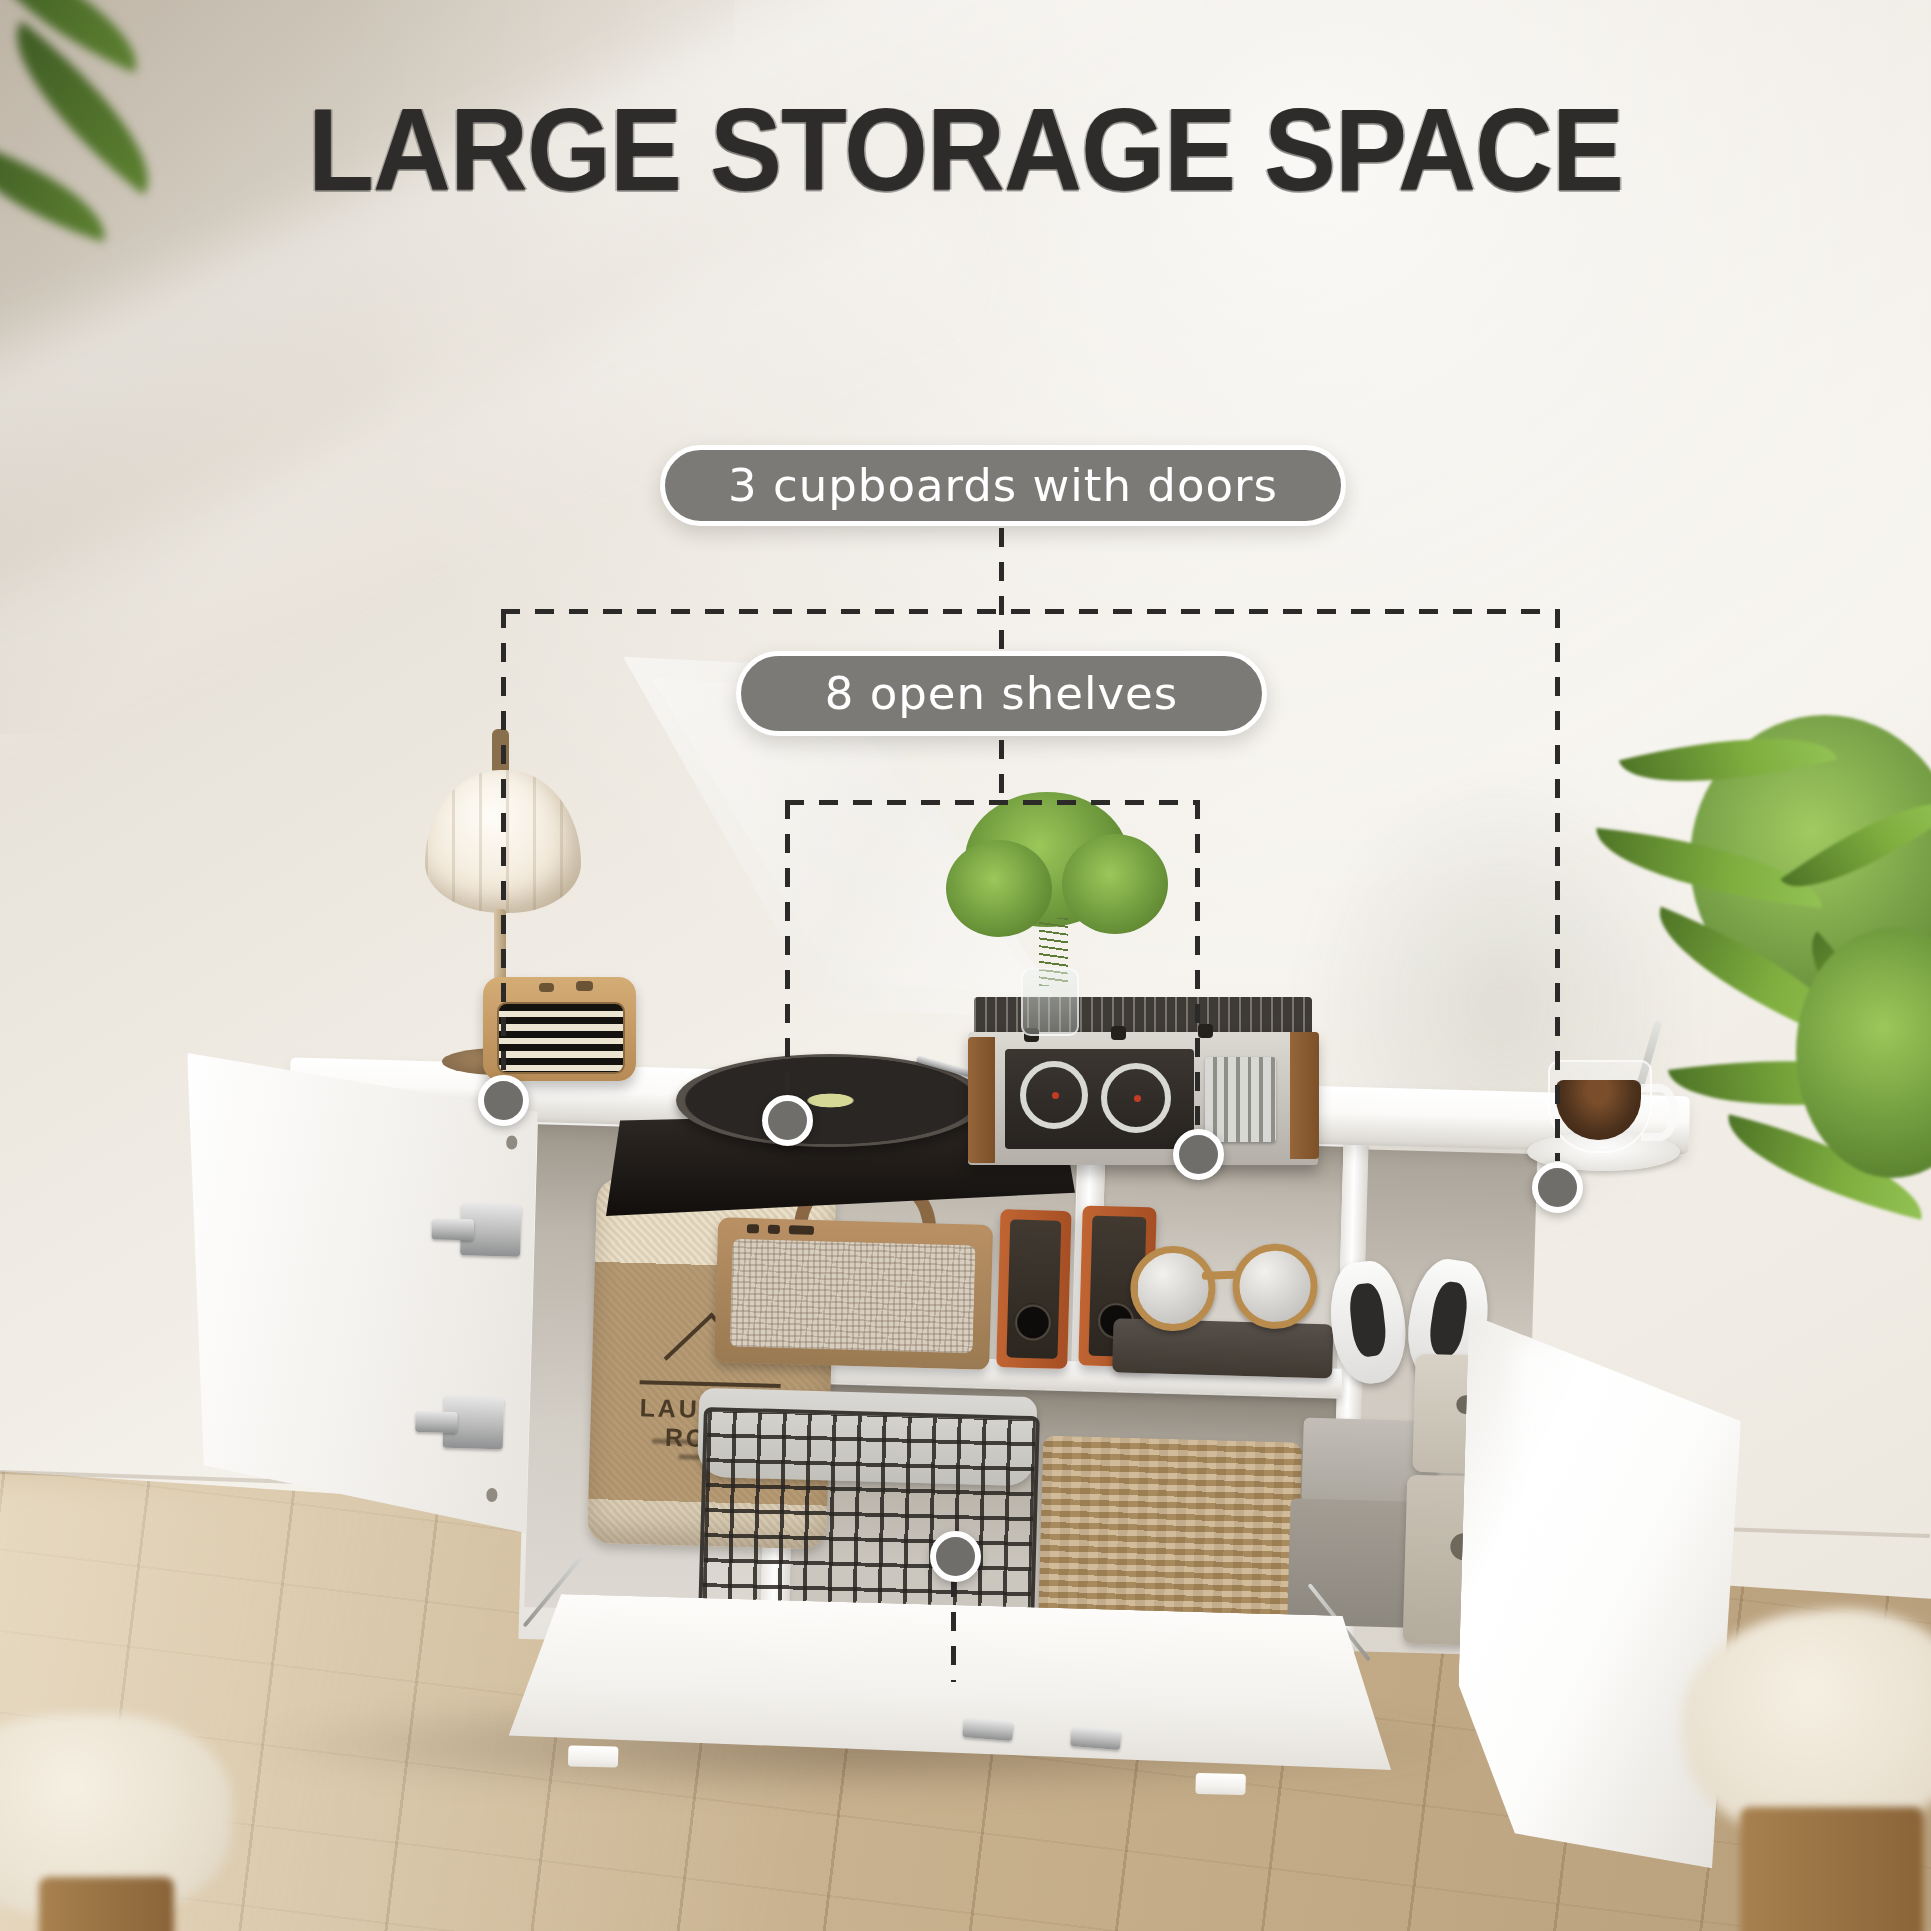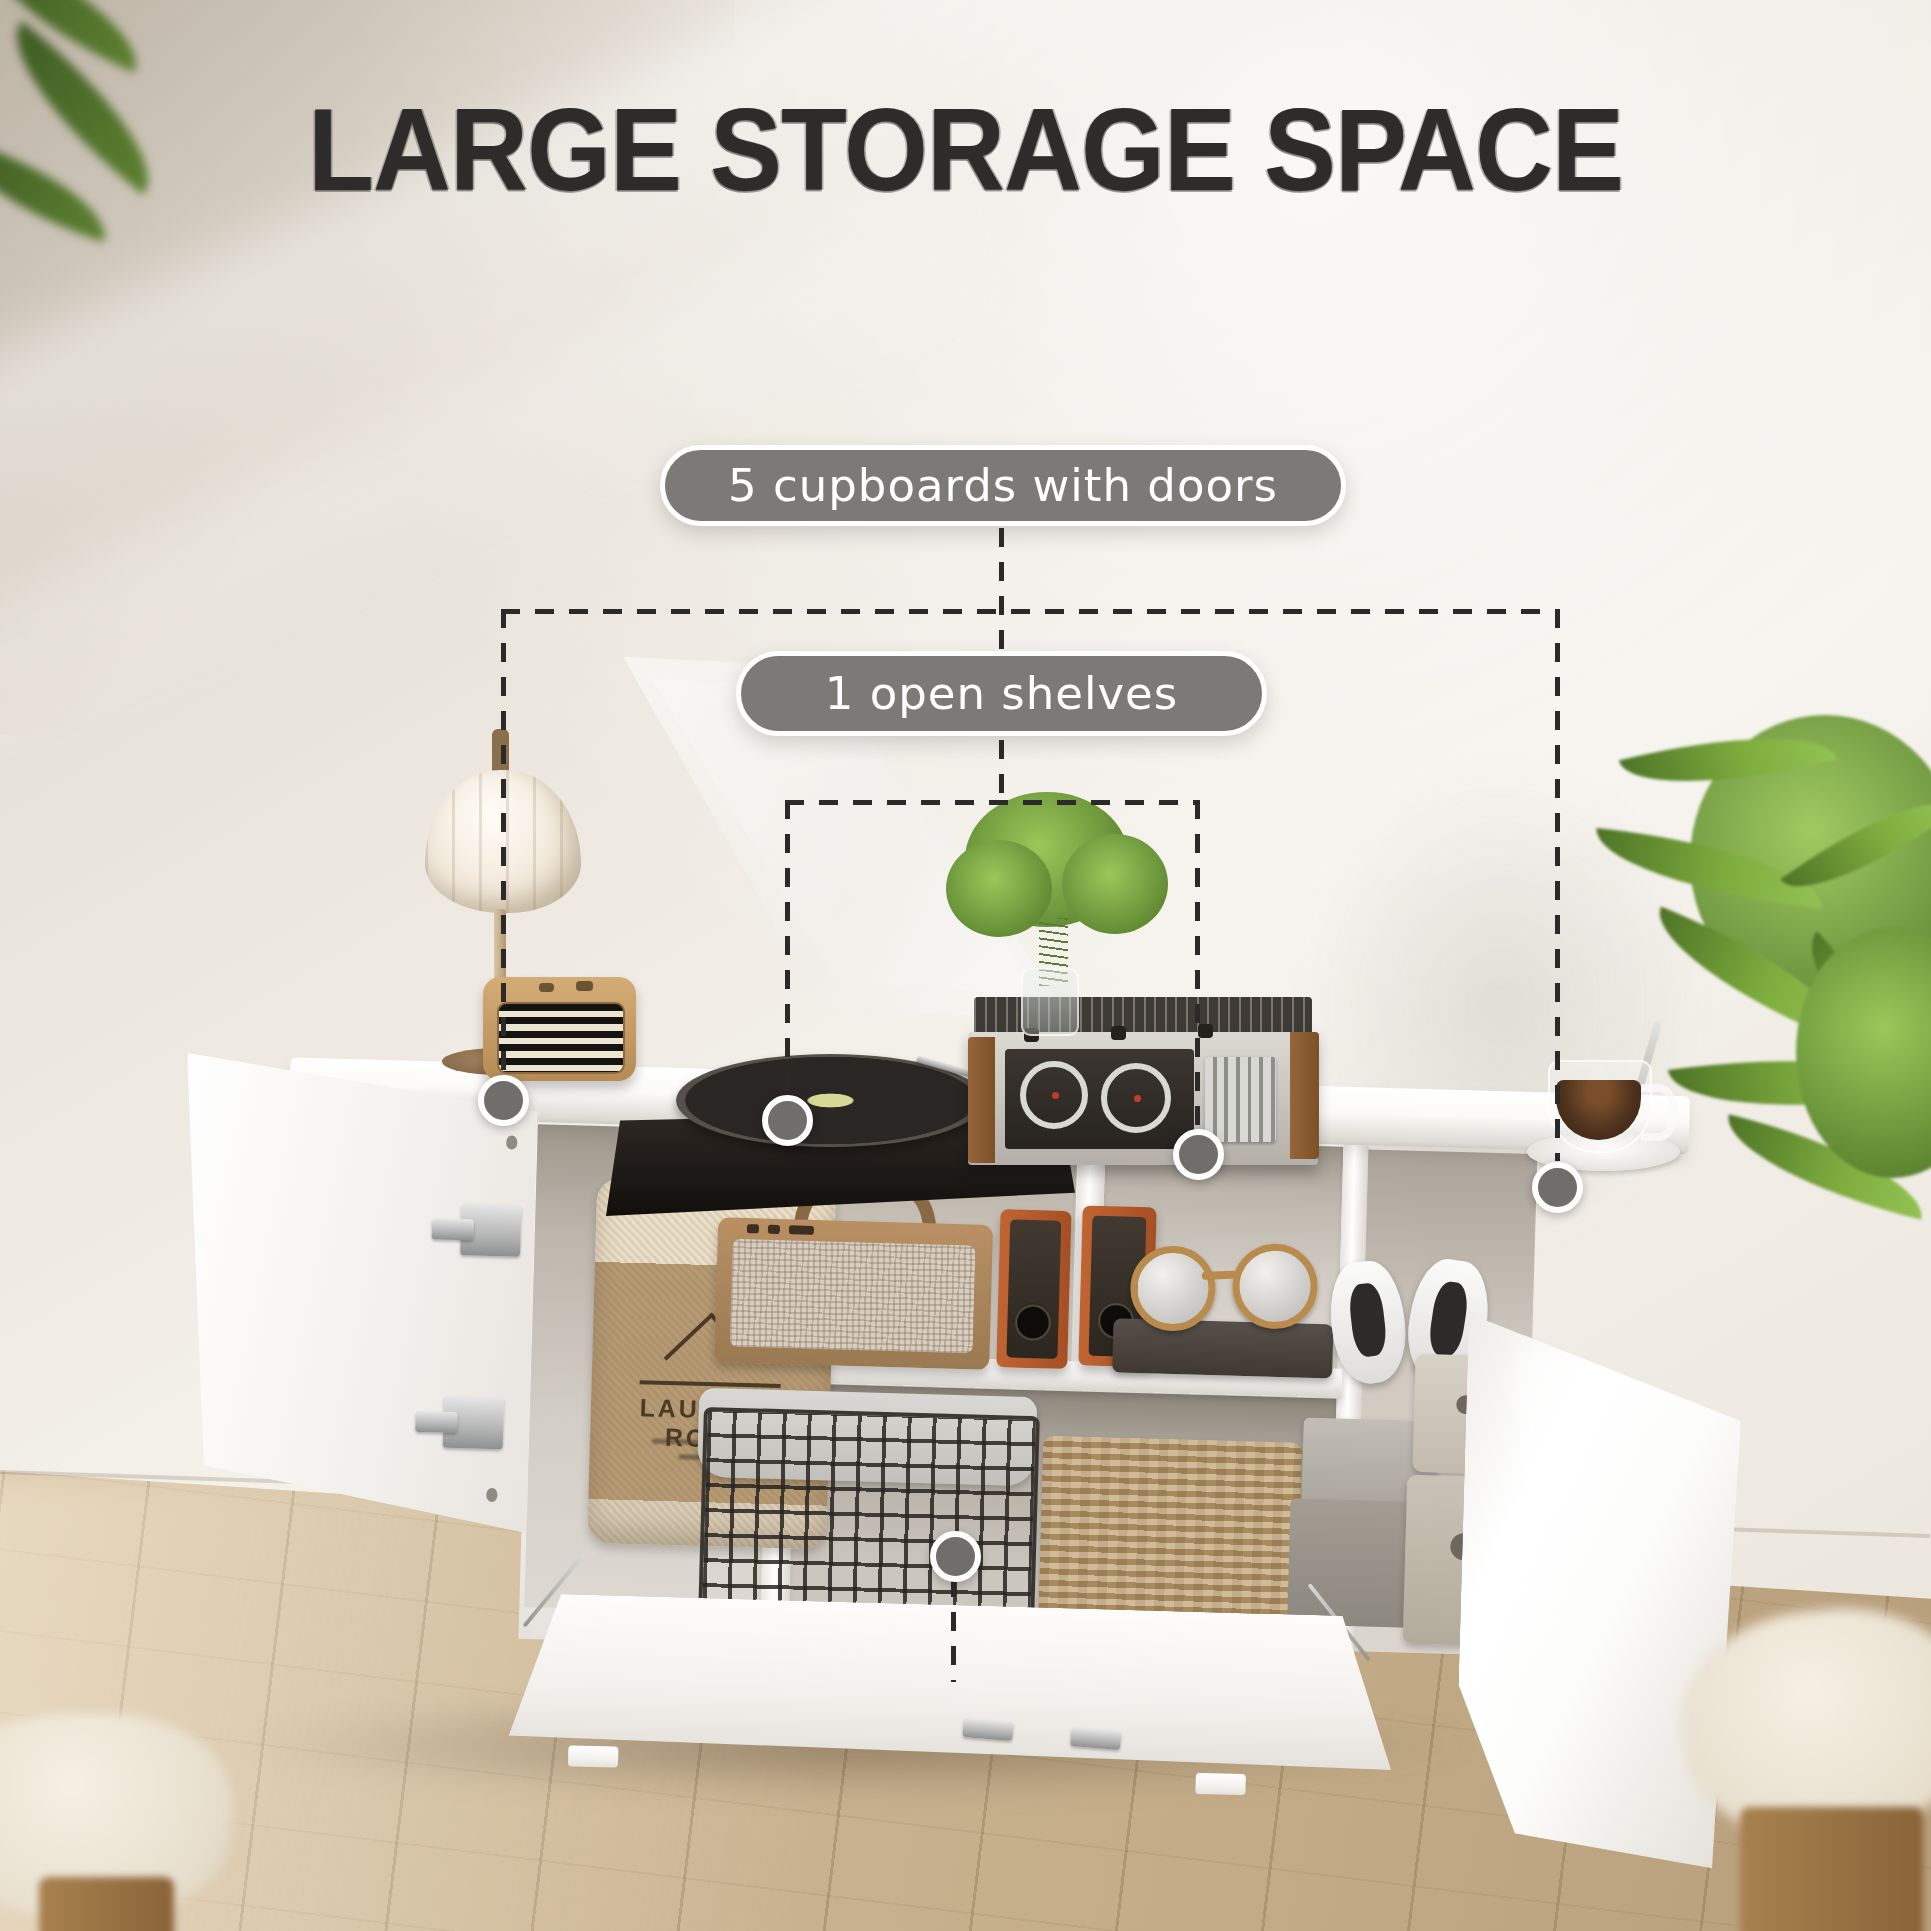--- a/index.html
+++ b/index.html
@@ -330,20 +330,20 @@
   <div class="abs dashh" style="left:785px;top:800px;width:415px;"></div>
   <div class="abs dashv" style="left:785px;top:800px;height:295px;"></div>
   <div class="abs dashv" style="left:1195px;top:800px;height:329px;"></div>
   <div class="abs dot" style="left:762px;top:1095px;"></div>
   <div class="abs dot" style="left:1173px;top:1129px;"></div>
 
   <div class="abs dot" style="left:930px;top:1531px;"></div>
   <div class="abs dashv" style="left:951px;top:1578px;height:104px;"></div>
 
   <div class="abs pill" style="left:660px;top:445px;width:676px;height:71px;">
-    <span>5 cupboards with doors</span>
+    <span>3 cupboards with doors</span>
   </div>
   <div class="abs pill" style="left:736px;top:651px;width:521px;height:75px;">
-    <span>1 open shelves</span>
+    <span>8 open shelves</span>
   </div>
 
 </div>
 
 
 </body></html>

